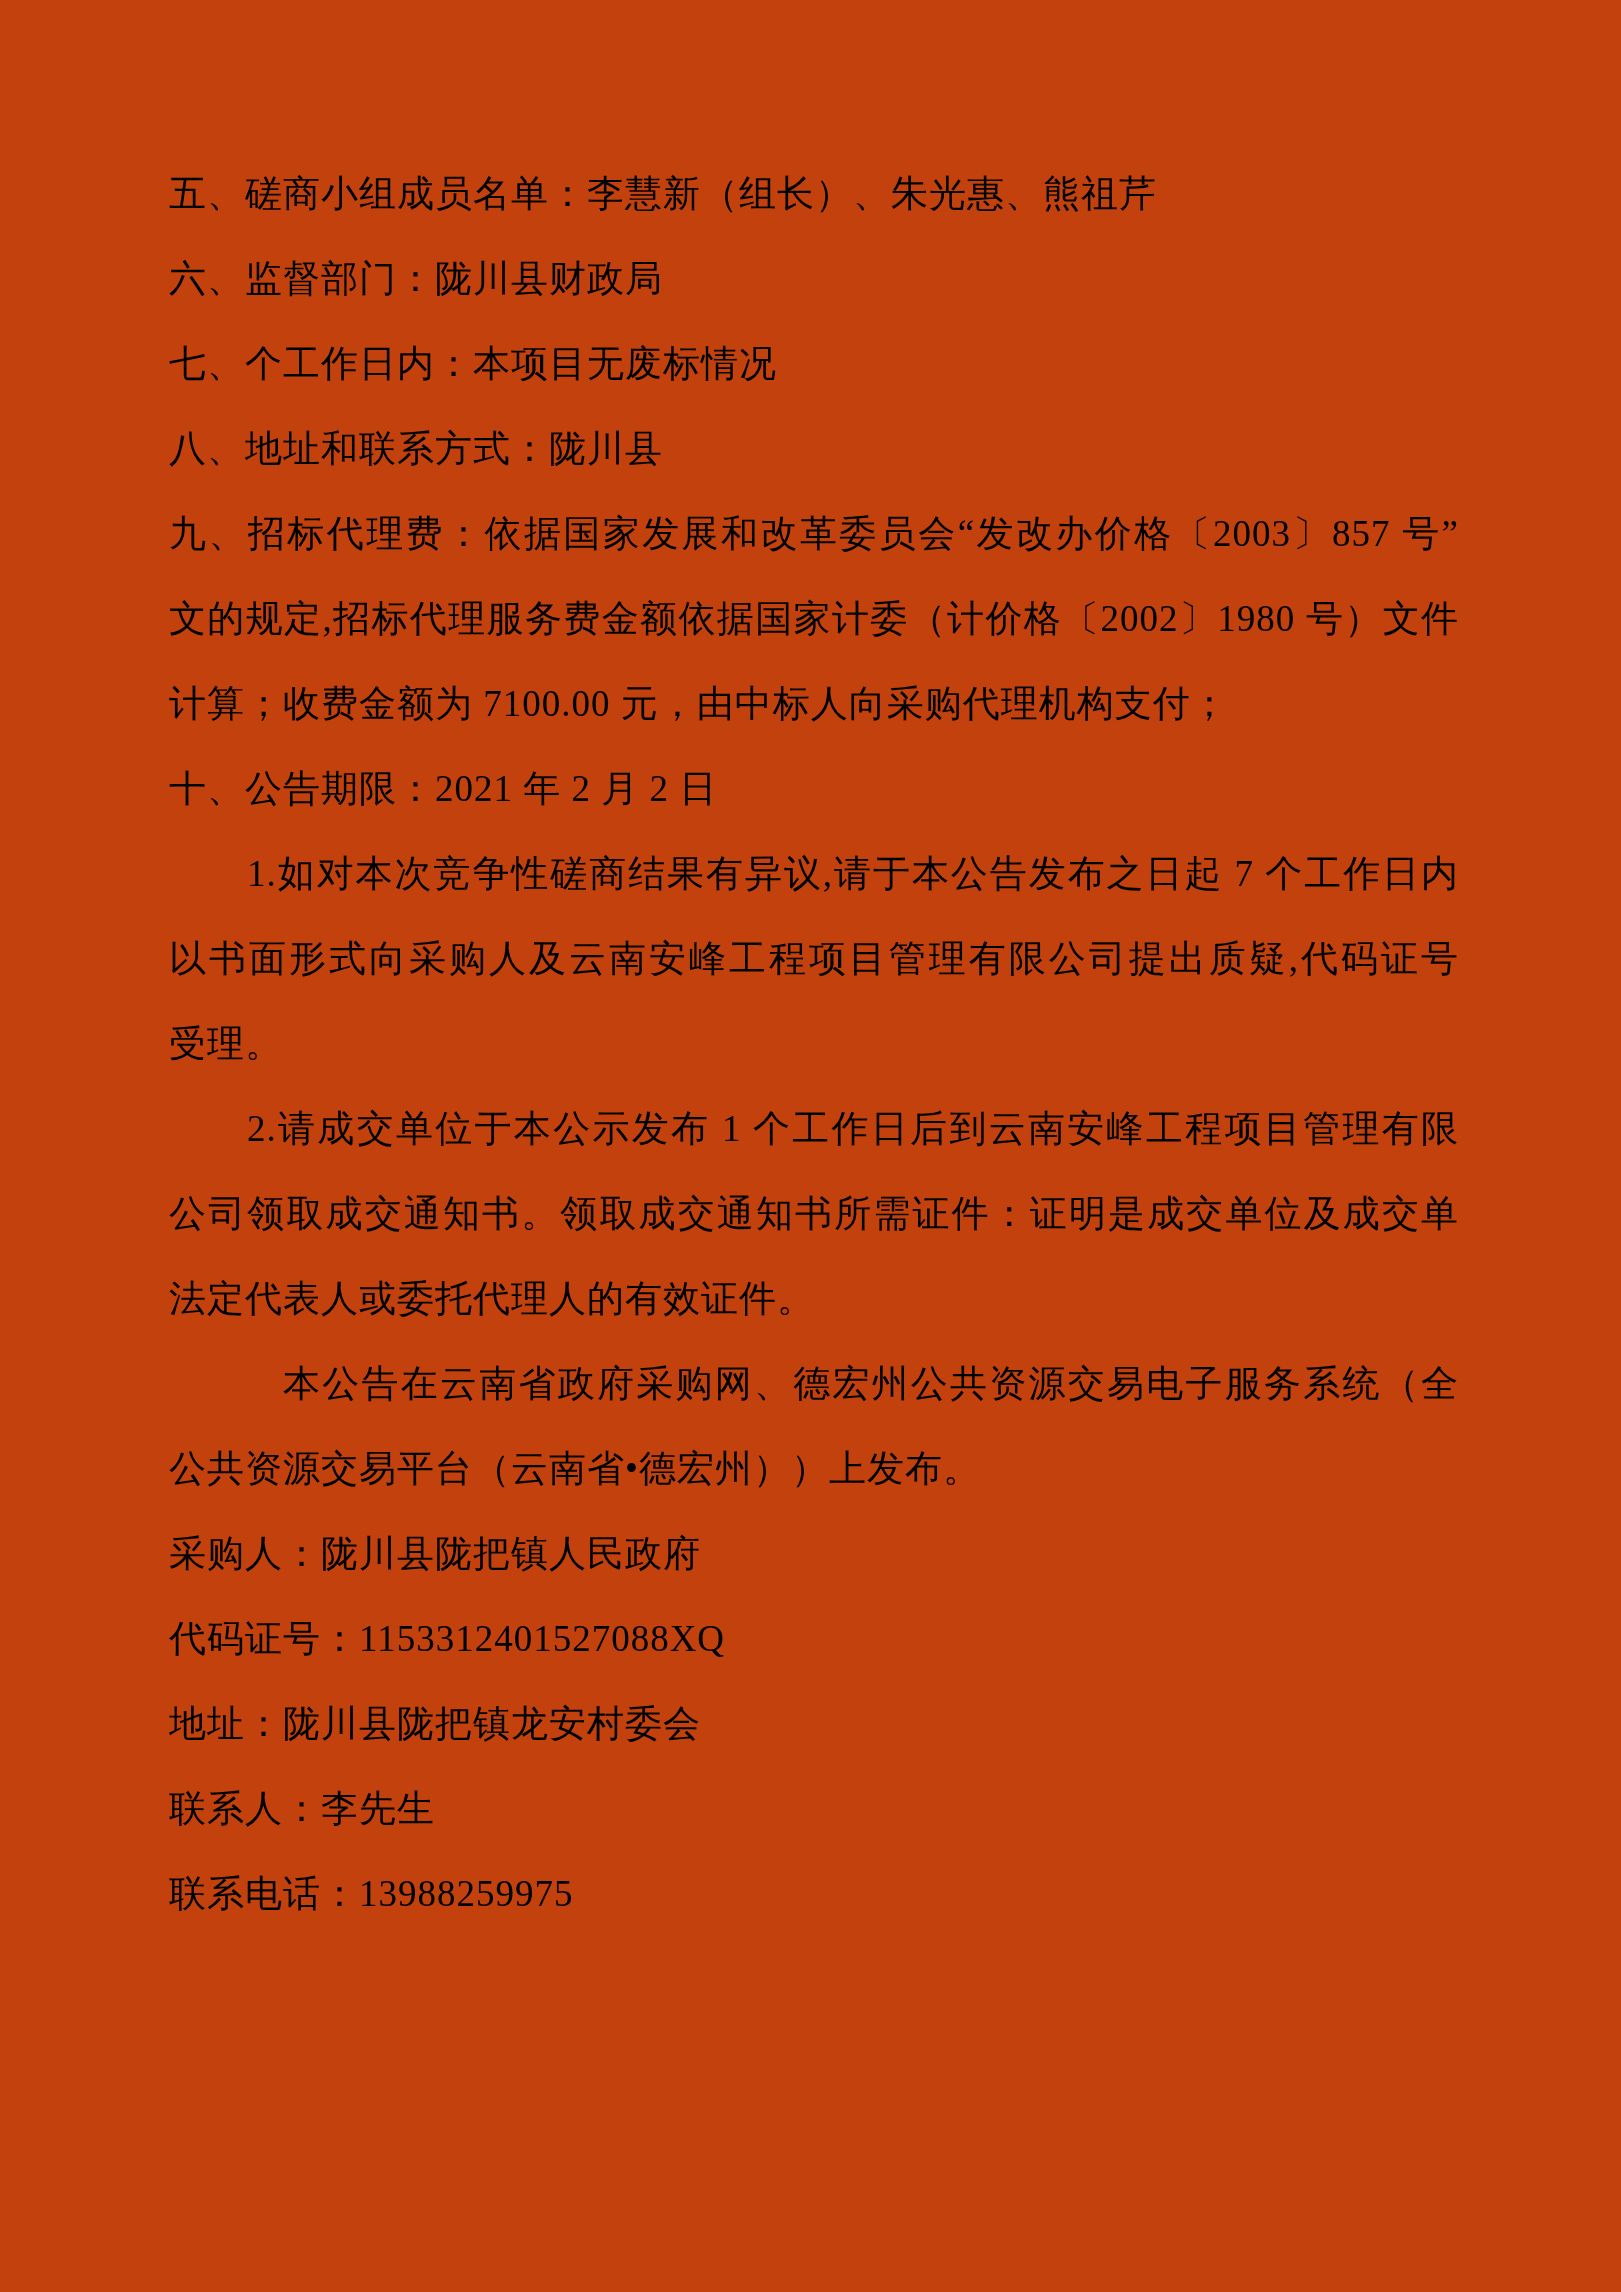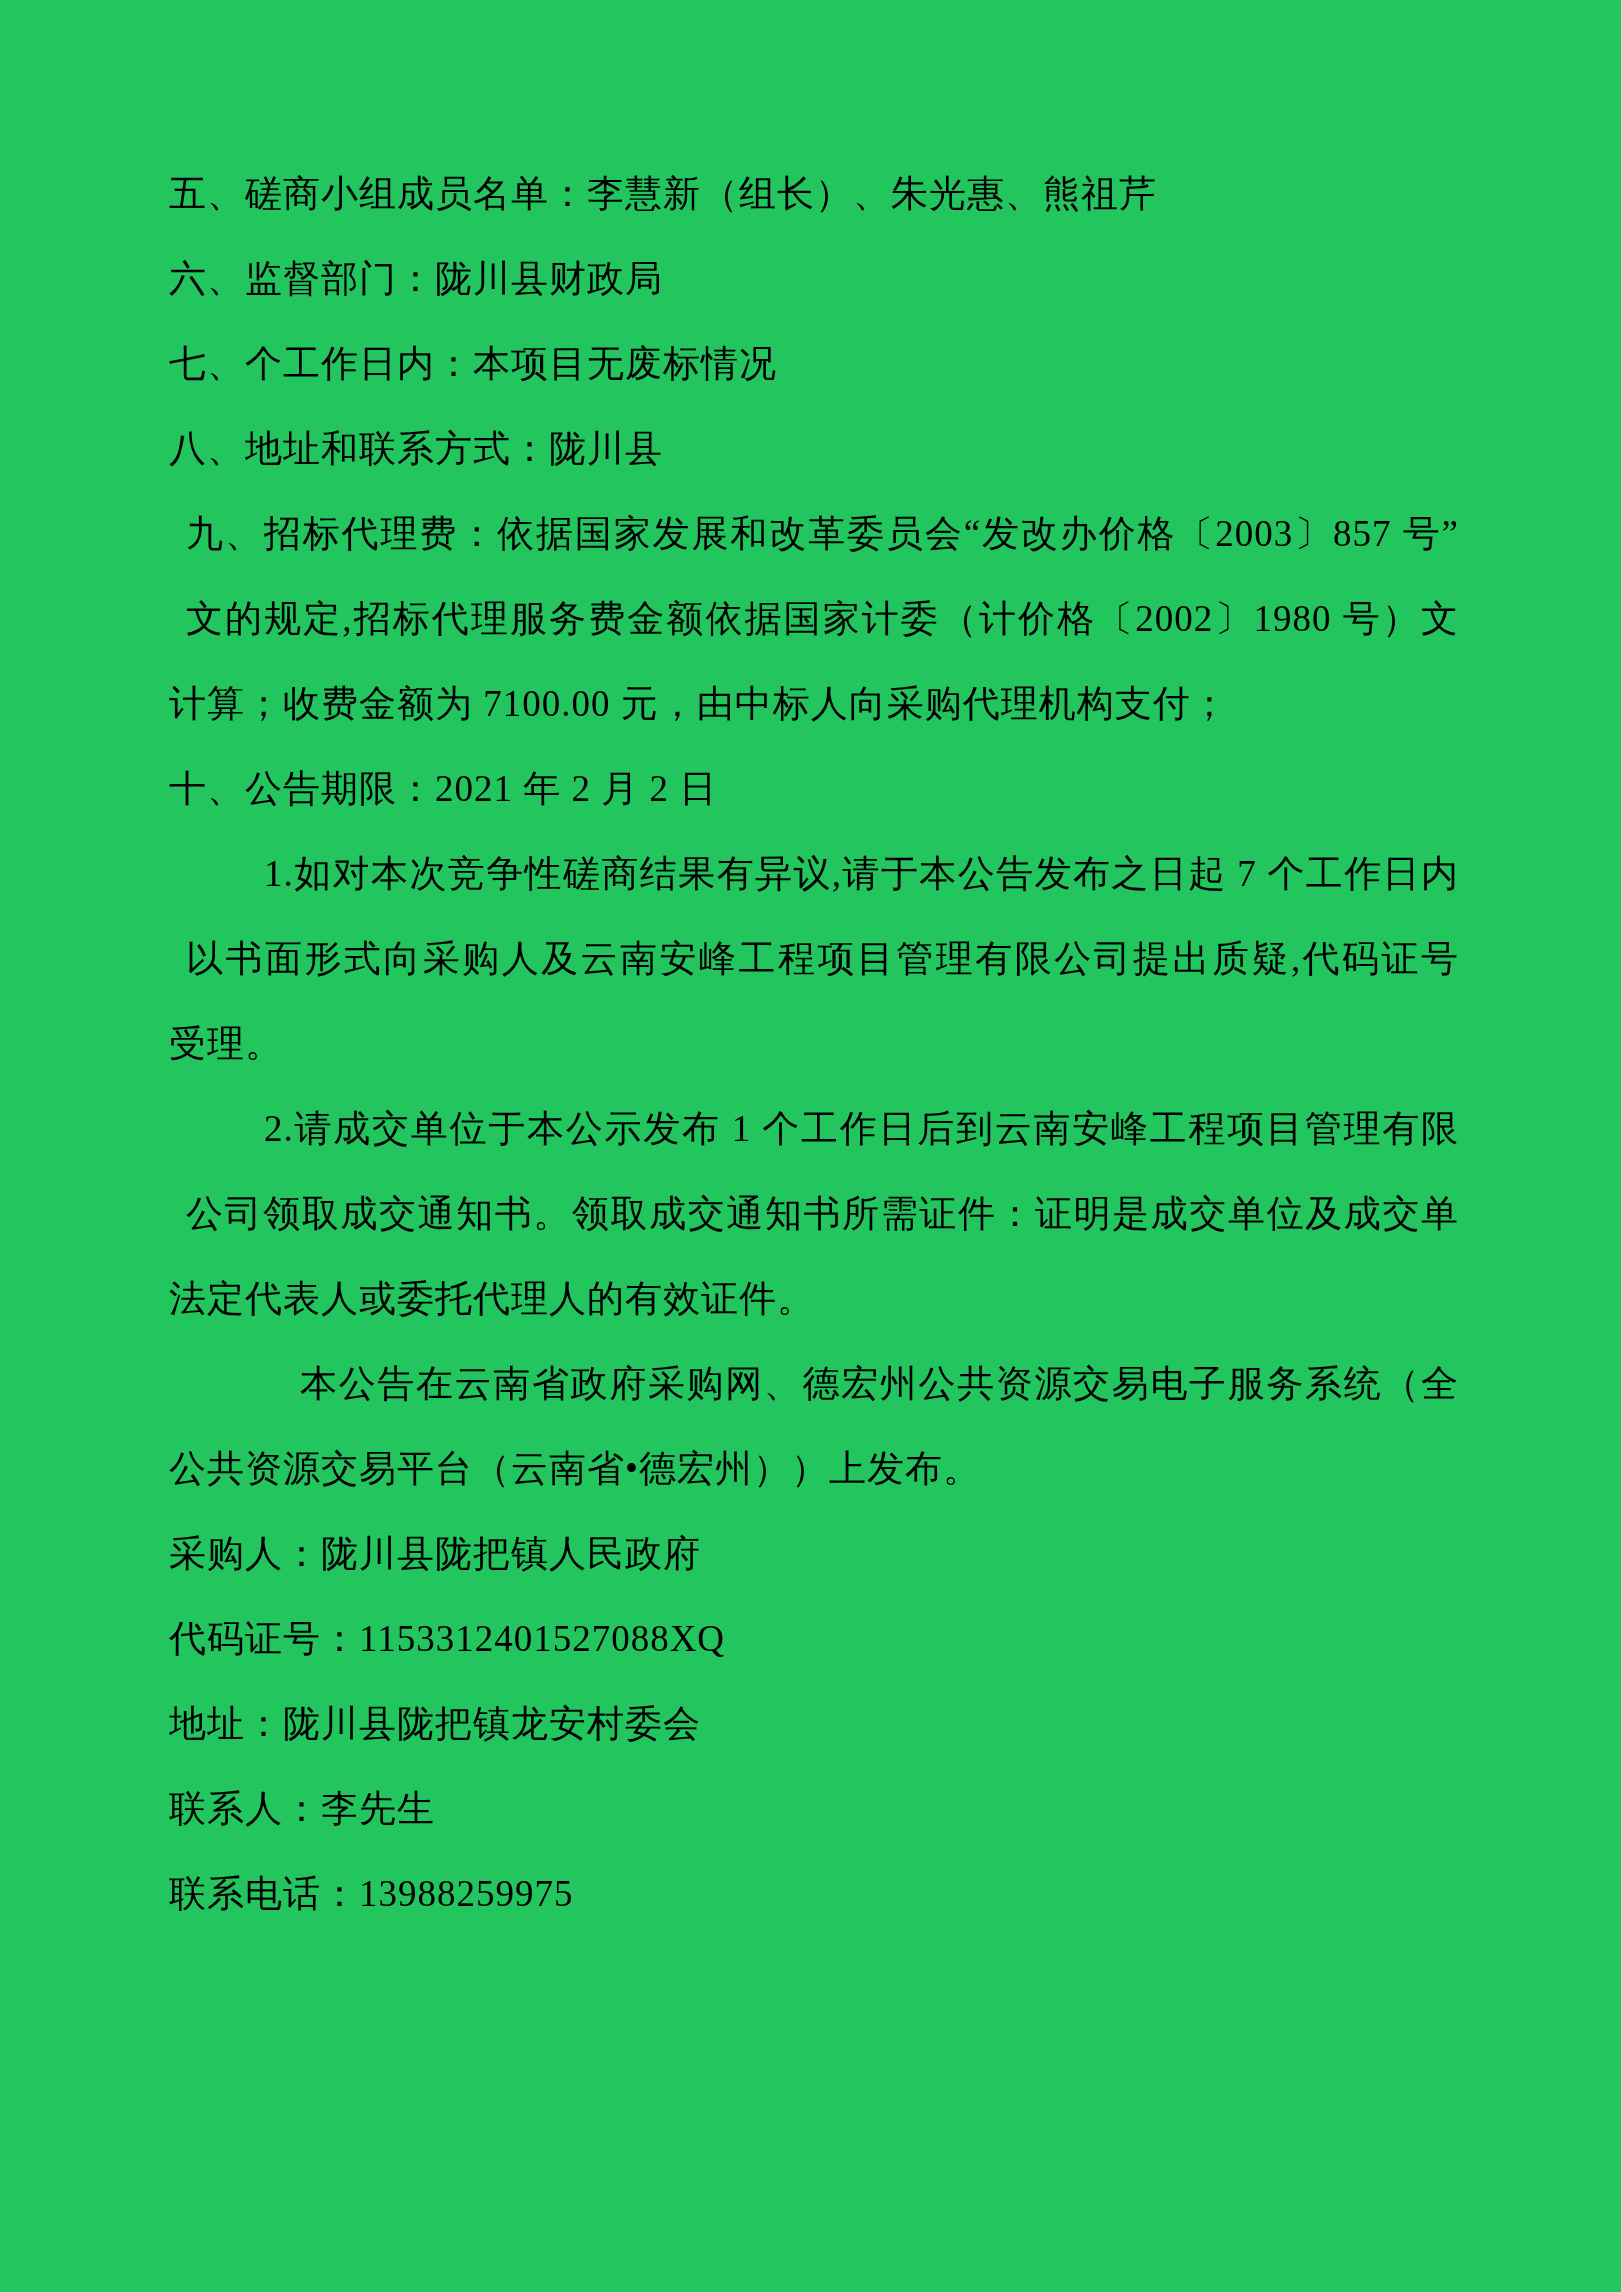--- a/index.html
+++ b/index.html
@@ -9,21 +9,21 @@
   body {
     width: 1621px;
     height: 2293px;
     background: #ffffff;
     overflow: hidden;
   }
   .page {
     position: relative;
     width: 1621px;
     height: 2293px;
-    background: #22c55e;
+    background: #c2410c;
   }
   .doc {
     position: absolute;
     top: 151px;
     left: 169px;
     width: 1290px;
     color: #000000;
     font-family: "Liberation Serif", "DejaVu Serif", serif;
     font-size: 37px;
     line-height: 85px;
@@ -31,21 +31,20 @@
   .line {
     height: 85px;
     overflow: hidden;
     text-align: left;
     letter-spacing: 1px;
   }
   .line.justify {
     text-align: justify;
     text-align-last: justify;
     text-justify: inter-character;
-    margin-left: 17px;
   }
   .line.indent-para {
     text-indent: 78px;
   }
   .line.indent-media {
     text-indent: 114px;
   }
 </style>
 </head>
 <body style="background: rgb(255, 255, 255);">

